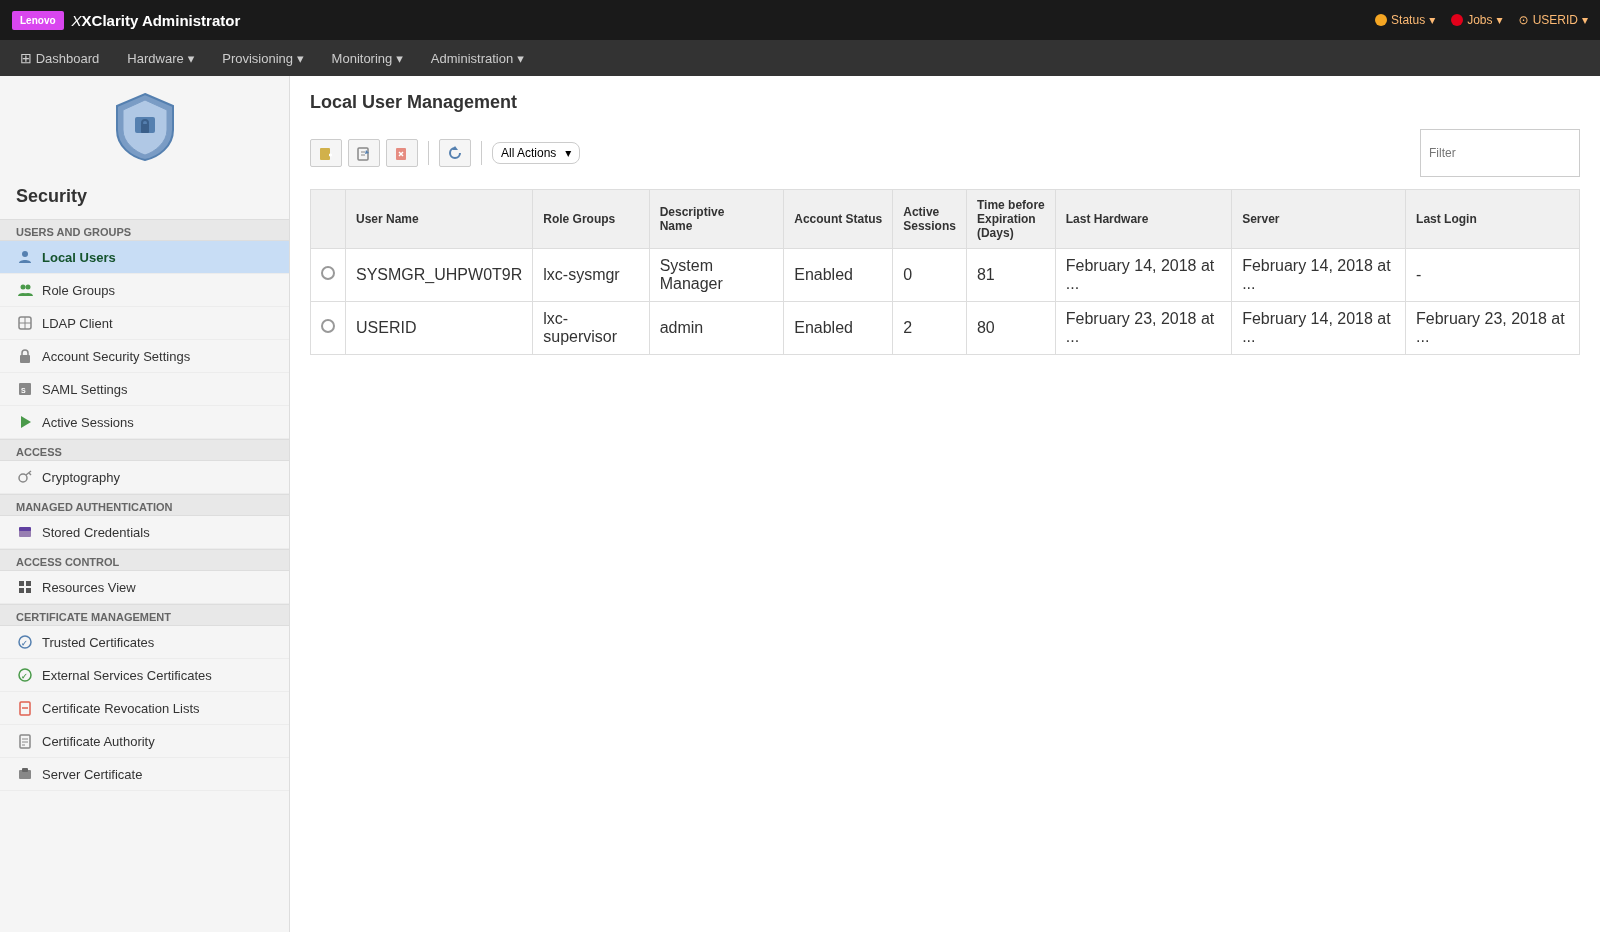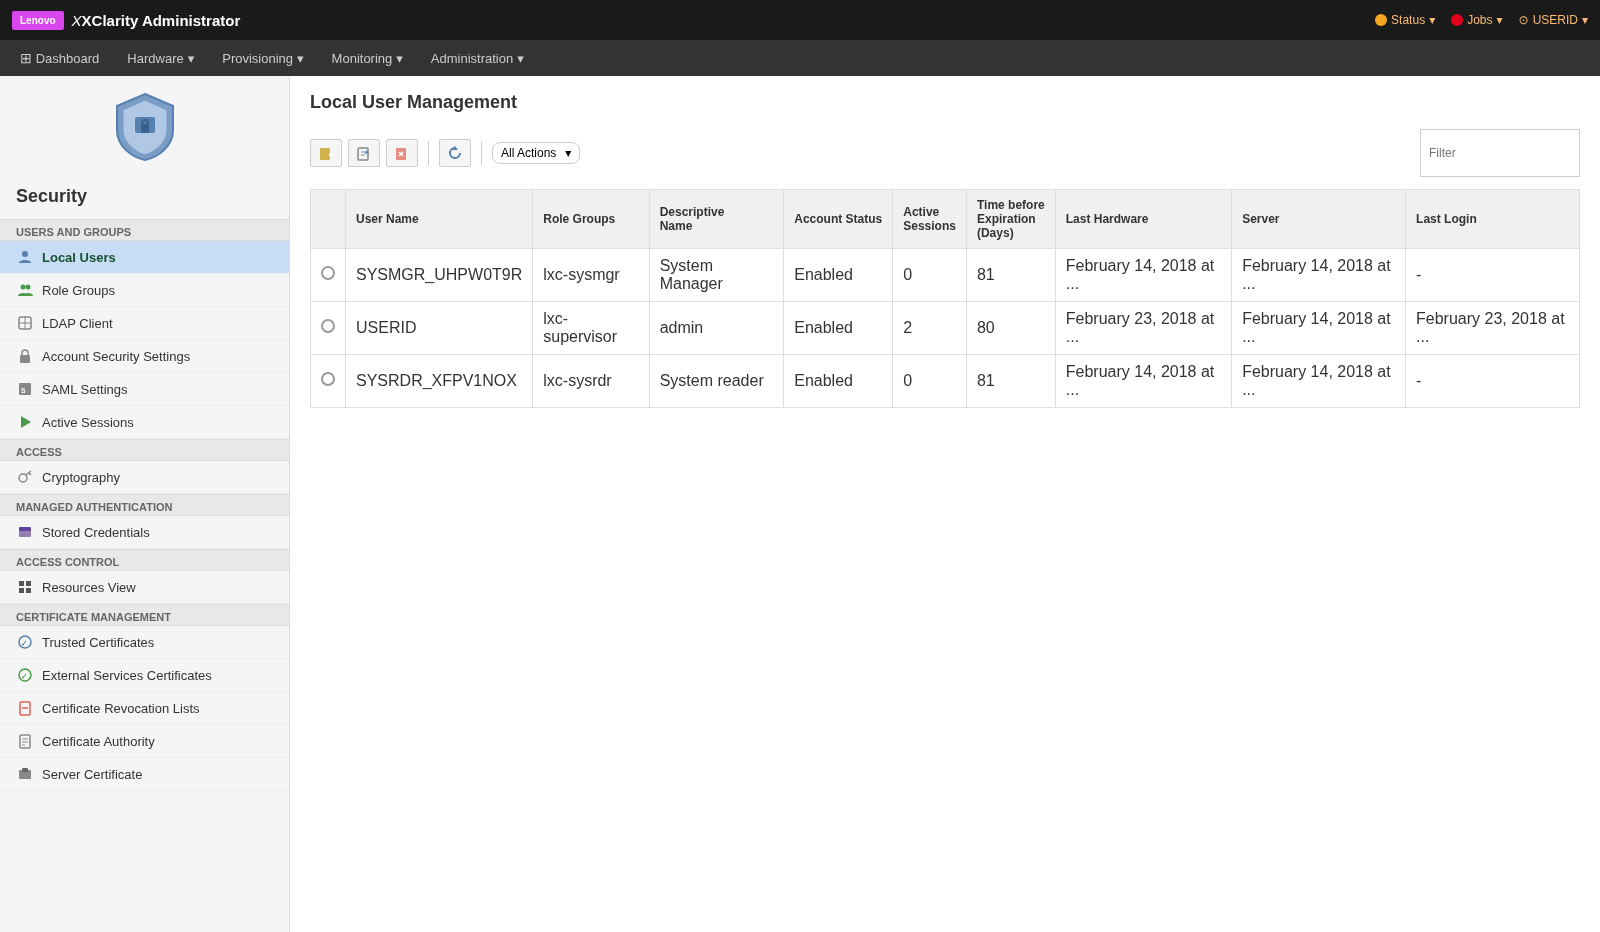--- a/index.html
+++ b/index.html
@@ -527,30 +527,16 @@
       <td>USERID</td>
       <td>lxc-supervisor</td>
       <td>admin</td>
       <td>Enabled</td>
       <td>2</td>
       <td>80</td>
       <td>February 23, 2018 at ...</td>
       <td>February 14, 2018 at ...</td>
       <td>February 23, 2018 at ...</td>
     </tr>
-          <tr>
-      <td class="radio-cell">
-        <span class="radio-btn"></span>
-      </td>
-      <td>SYSRDR_XFPV1NOX</td>
-      <td>lxc-sysrdr</td>
-      <td>System reader</td>
-      <td>Enabled</td>
-      <td>0</td>
-      <td>81</td>
-      <td>February 14, 2018 at ...</td>
-      <td>February 14, 2018 at ...</td>
-      <td>-</td>
-    </tr>
         </tbody>
     </table>
   </div>
 </div>
 
 </body></html>

